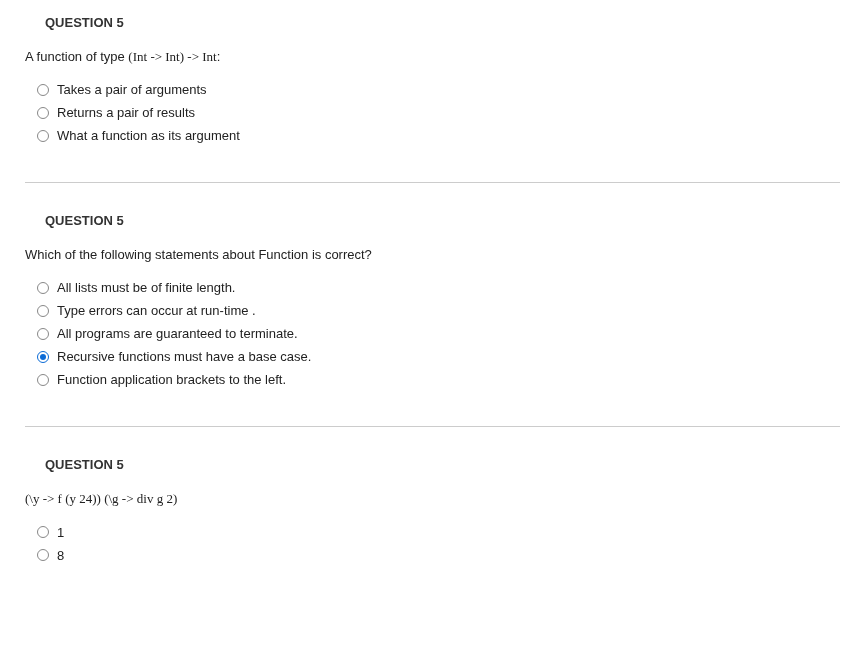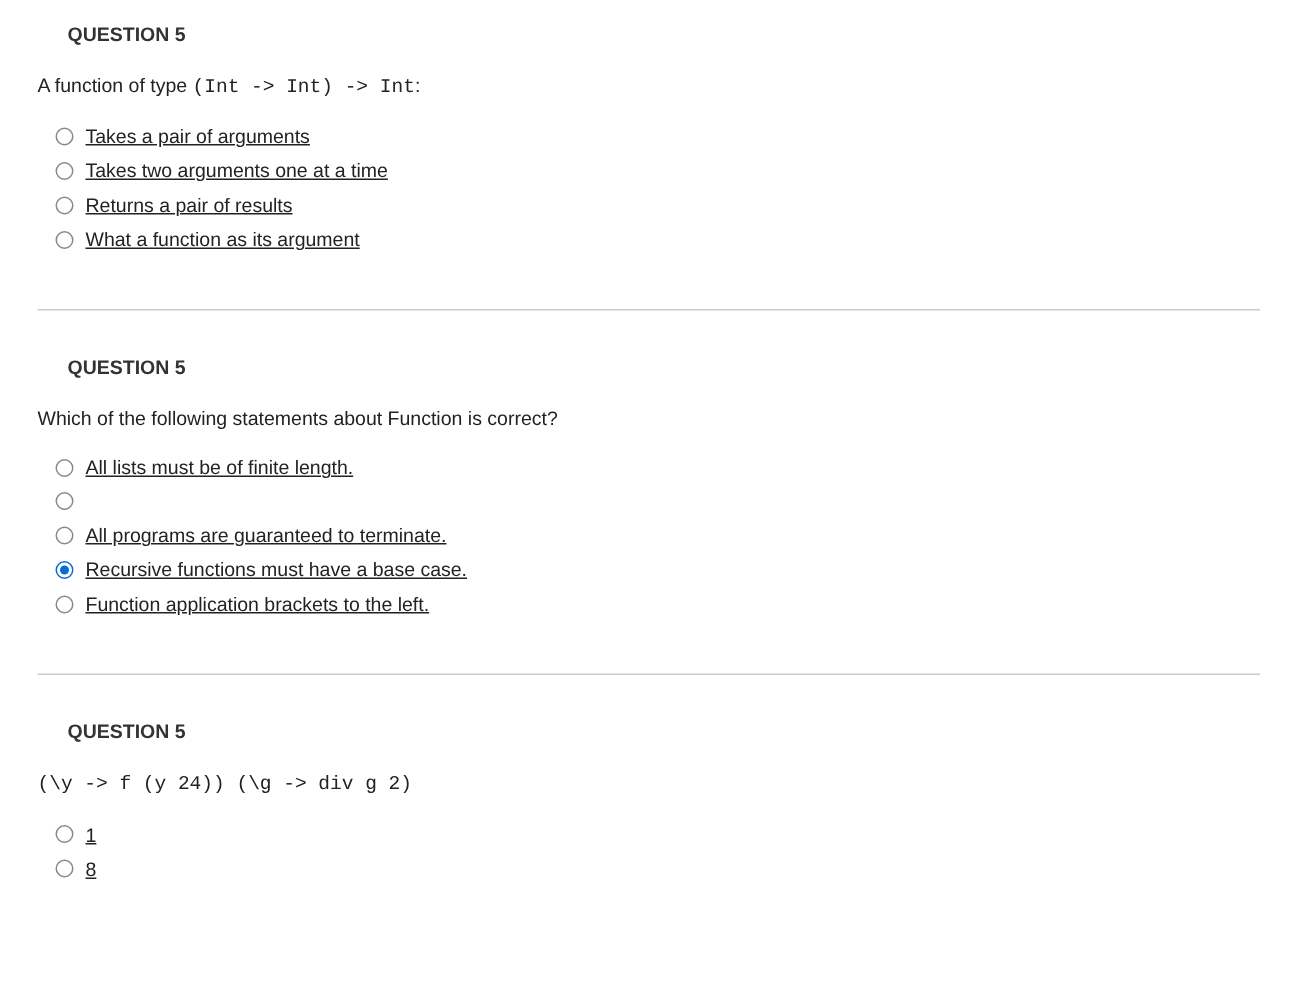--- a/index.html
+++ b/index.html
@@ -25,33 +25,32 @@
       margin-left: 20px;
       margin-bottom: 18px;
     }
     .question-text {
       font-size: 13px;
       color: #222;
       margin-bottom: 12px;
       line-height: 1.4;
     }
     .code {
-      font-family: Liberation Mono, monospace;
+      font-family: Liberation Serif, serif;
       font-size: 13px;
       text-align: center;
     }
     .options {
       margin-top: 4px;
     }
     .option-row {
       display: flex;
       align-items: center;
       padding: 4px 0 4px 12px;
       min-height: 22px;
-      text-decoration: underline;
     }
     .radio {
       width: 12px;
       height: 12px;
       border-radius: 50%;
       border: 1.5px solid #888;
       margin-right: 8px;
       display: inline-flex;
       align-items: center;
       justify-content: center;
@@ -85,43 +84,40 @@
     <div class="question-block">
       <div class="question-title">QUESTION 5</div>
       <div class="question-text"><span>A function of type </span><span class="code">(Int -&gt; Int) -&gt; Int</span><span>:</span></div>
       <div class="options">
         <div class="option-row">
           <span class="radio"></span>
           <span class="option-label">Takes a pair of arguments</span>
         </div>
         <div class="option-row">
           <span class="radio"></span>
-          <span class="option-label">Takes two arguments one at a time</span>
-        </div>
-        <div class="option-row">
-          <span class="radio"></span>
           <span class="option-label">Returns a pair of results</span>
         </div>
         <div class="option-row">
           <span class="radio"></span>
           <span class="option-label">What a function as its argument</span>
         </div>
       </div>
     </div>
     <hr class="divider">
     <div class="question-block">
       <div class="question-title">QUESTION 5</div>
       <div class="question-text"><span>Which of the following statements about Function is correct?</span></div>
       <div class="options">
         <div class="option-row">
           <span class="radio"></span>
           <span class="option-label">All lists must be of finite length.</span>
         </div>
         <div class="option-row">
           <span class="radio"></span>
+          <span class="option-label">Type errors can occur at run-time .</span>
         </div>
         <div class="option-row">
           <span class="radio"></span>
           <span class="option-label">All programs are guaranteed to terminate.</span>
         </div>
         <div class="option-row">
           <span class="radio selected"></span>
           <span class="option-label">Recursive functions must have a base case.</span>
         </div>
         <div class="option-row">

